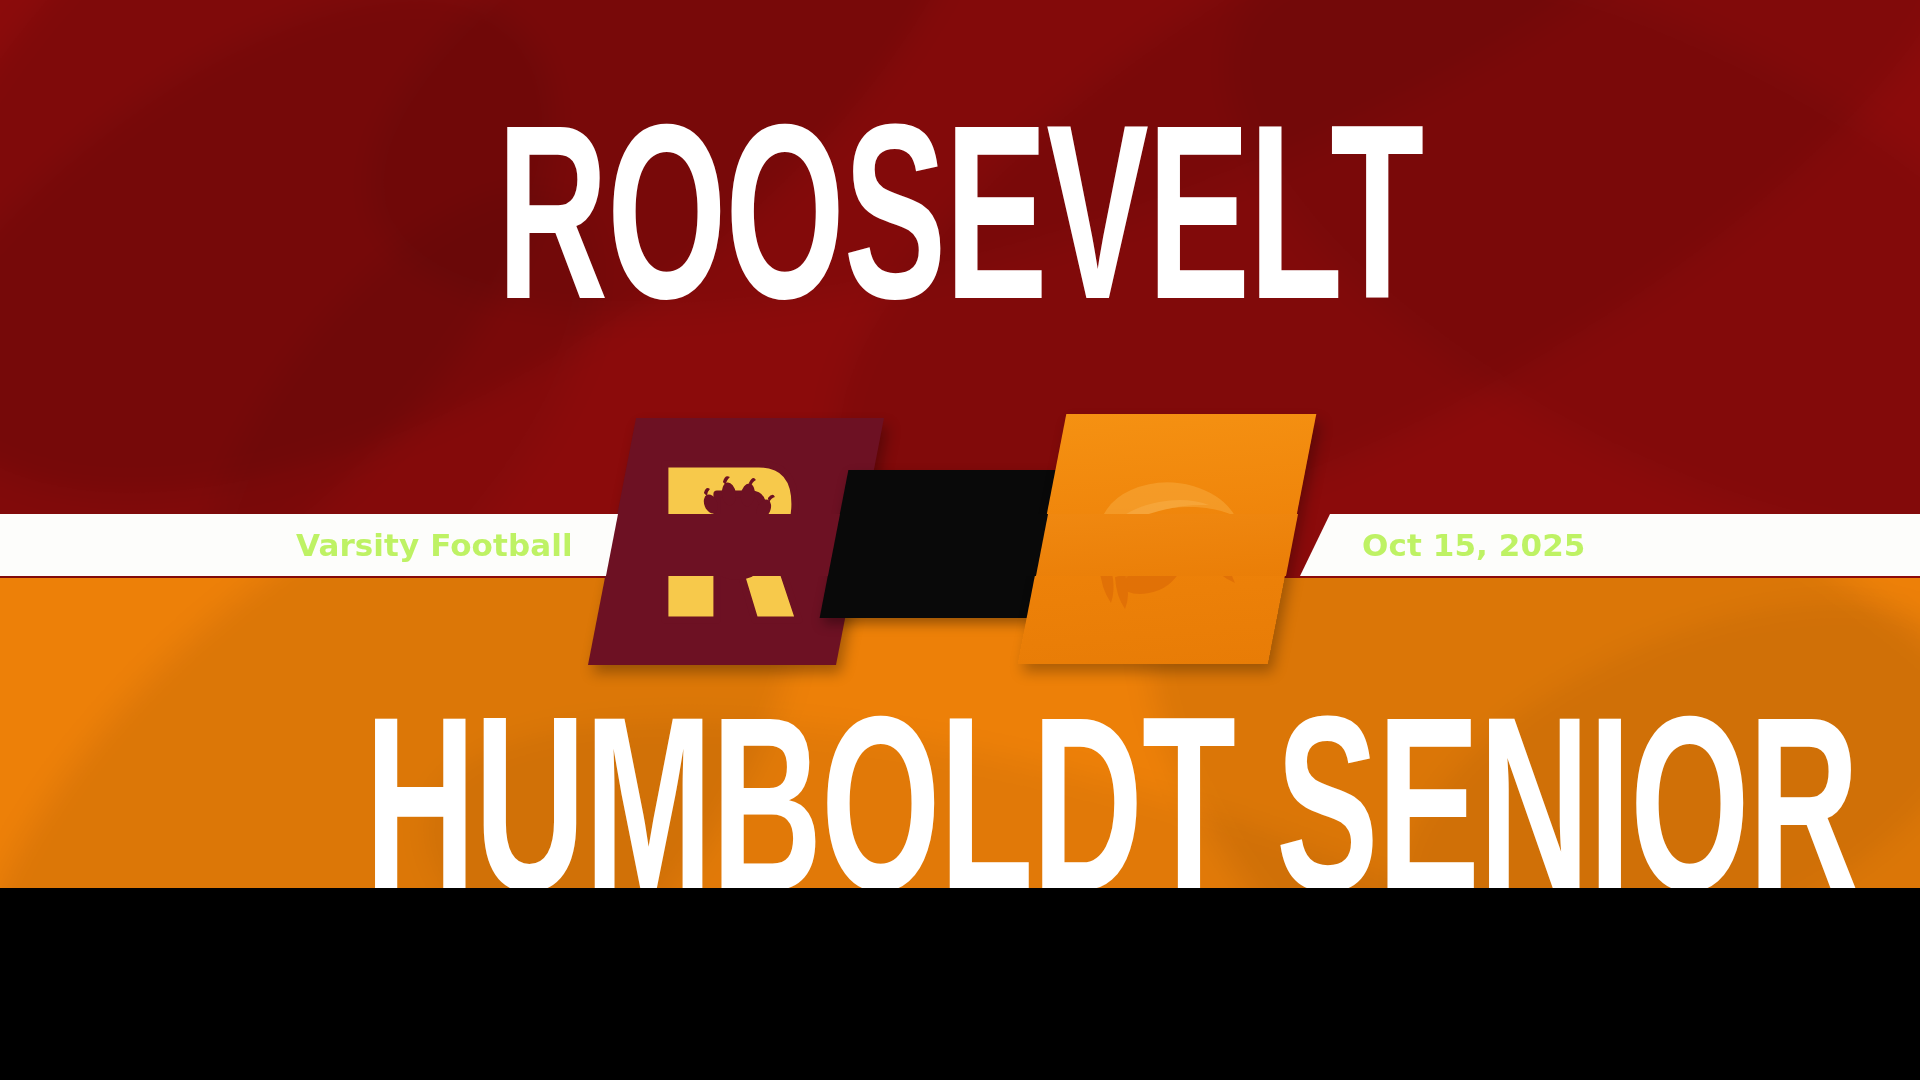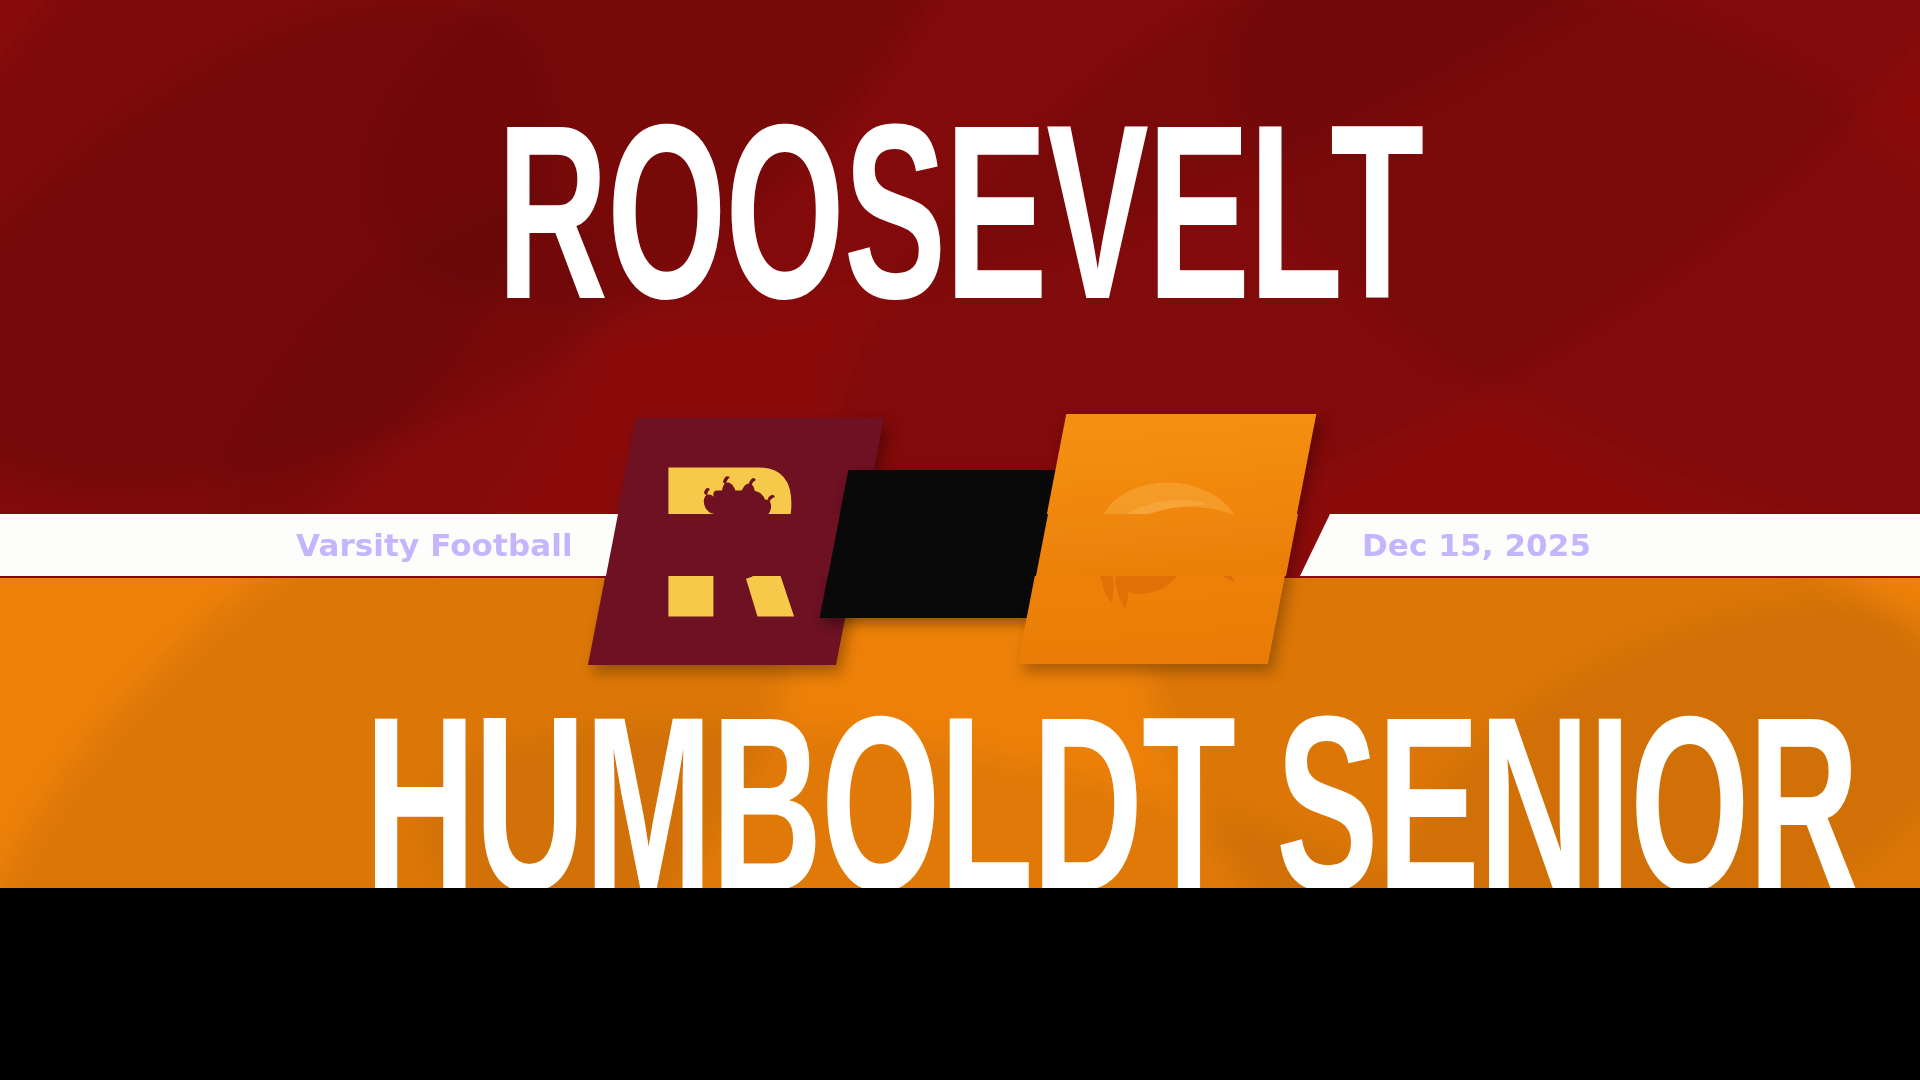--- a/index.html
+++ b/index.html
@@ -77,21 +77,21 @@
     box-shadow:0 3px 7px rgba(0,0,0,.22);
   }
   .banner-right{
     position:absolute; right:0; top:0; width:620px; height:62px;
     background:#fdfdfb;
     clip-path:polygon(30px 0, 100% 0, 100% 100%, 0 100%);
     box-shadow:0 3px 7px rgba(0,0,0,.22);
   }
   .banner-text{
     position:absolute; top:0; height:62px; line-height:62px;
-    color:#c4b5fd; font-weight:700; font-size:31px; letter-spacing:.1px;
+    color:#bef264; font-weight:700; font-size:31px; letter-spacing:.1px;
     font-family:"DejaVu Sans","Liberation Sans", sans-serif;
     white-space:nowrap;
   }
   #sport-label{ left:296px; }
   #game-date{ left:1362px; }
 
   
   .cluster{
     position:absolute; left:612px; top:418px; width:710px; height:260px;
     z-index:5;
@@ -240,16 +240,16 @@
   </div>
 
   <div class="seam-dark">
     <div class="seam-piece sp-home"></div>
     <div class="seam-piece sp-vs"></div>
     <div class="seam-piece sp-away"></div>
   </div>
 
   <div class="banner" style="z-index:9;">
     <span class="banner-text" id="sport-label">Varsity Football</span>
-    <span class="banner-text" id="game-date">Dec 15, 2025</span>
+    <span class="banner-text" id="game-date">Oct 15, 2025</span>
   </div>
 
 </div>
 
 </body></html>

